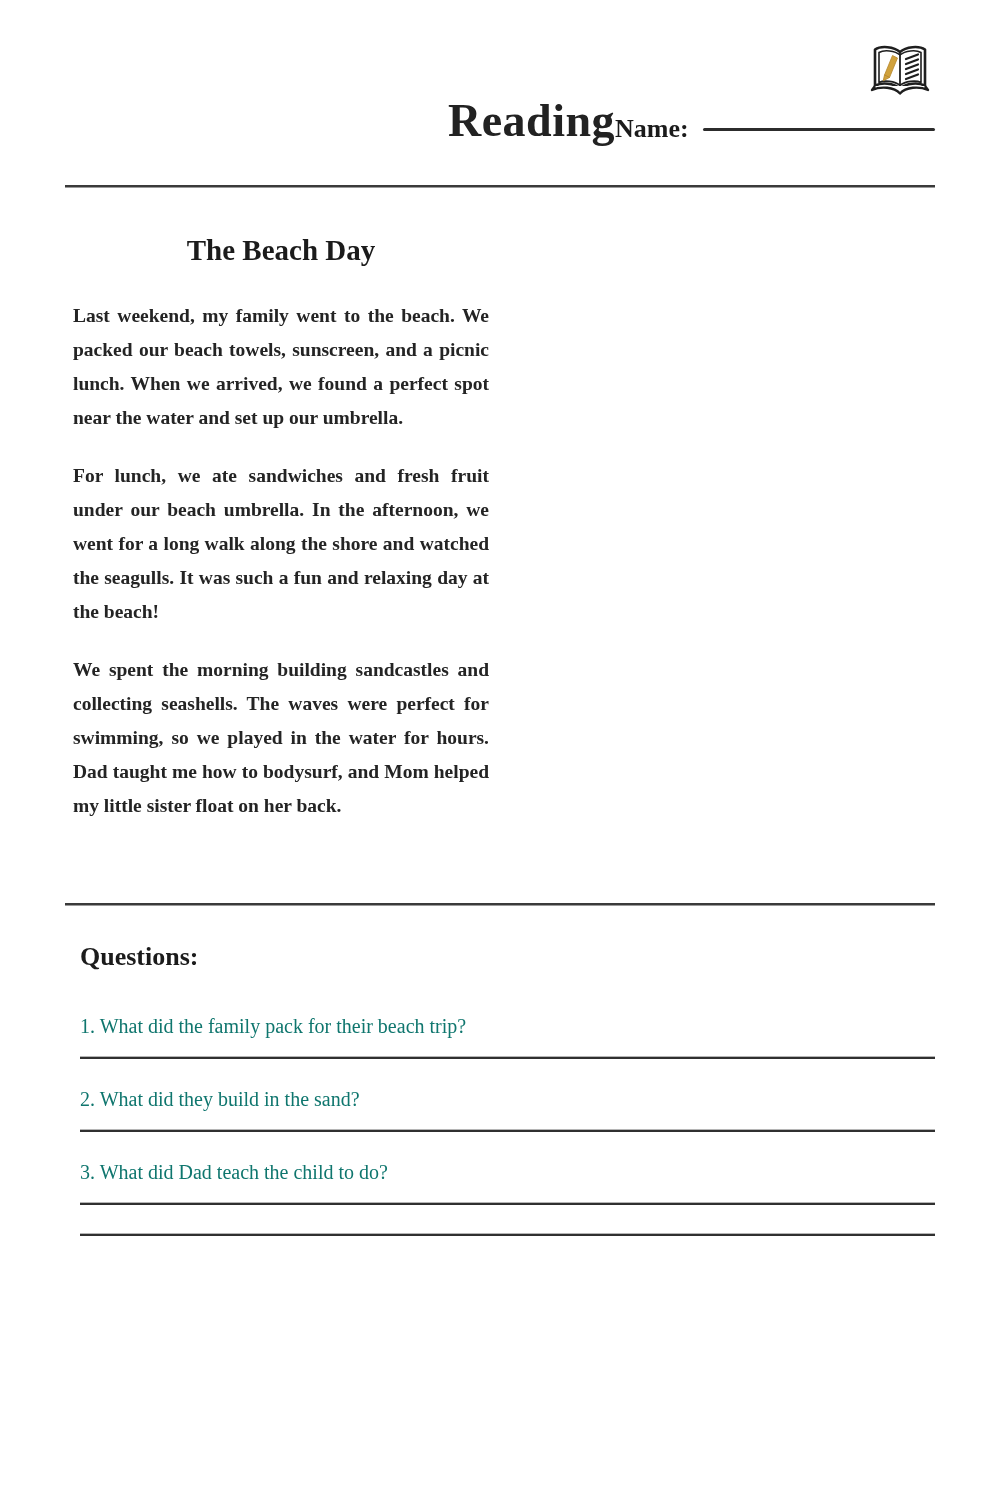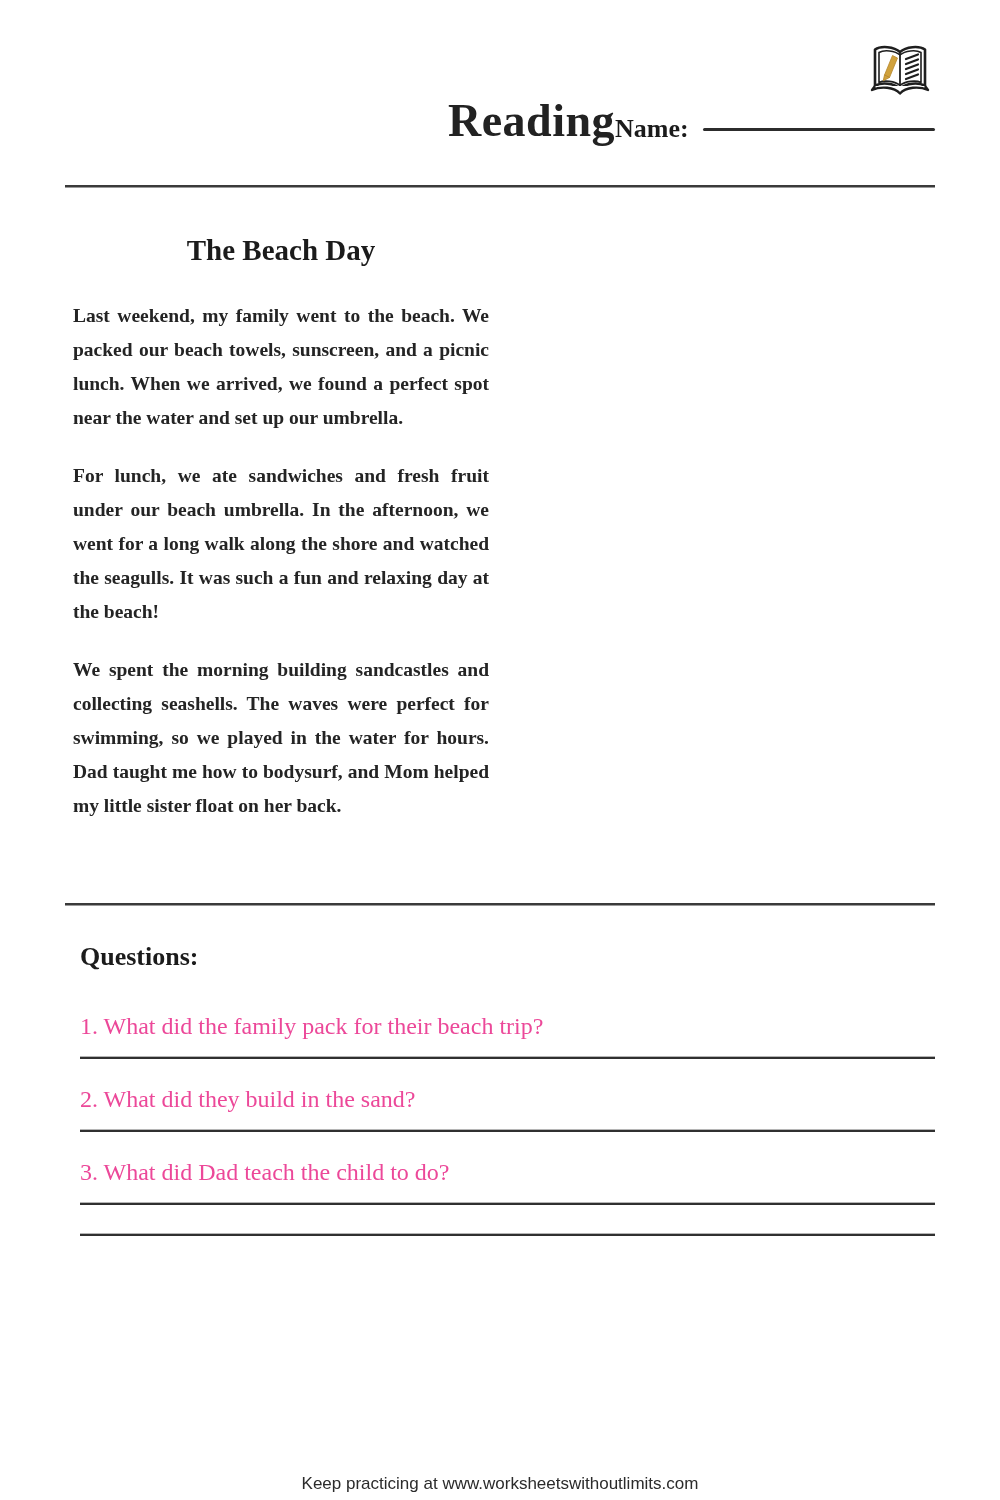--- a/index.html
+++ b/index.html
@@ -102,23 +102,23 @@
     right: 65px;
   }
   .questions-heading {
     margin: 0 0 42px 0;
     font-size: 26px;
     font-weight: bold;
     color: #1b1b1b;
   }
   .q-label {
     margin: 0 0 18px 0;
-    font-size: 24px;
+    font-size: 20px;
     line-height: 24px;
-    color: #ec4899;
+    color: #0f766e;
   }
   .q-line {
     height: 3px;
     background: linear-gradient(#b5b5b5 0 1px, #303030 1px 3px);
     margin: 0 0 28px 0;
   }
 
   
   .footer {
     position: absolute;
@@ -183,15 +183,14 @@
     <div class="q-item">
       <p class="q-label">3. What did Dad teach the child to do?</p>
       <div class="q-line"></div>
     </div>
 
     <div class="q-item">
       <div class="q-line"></div>
     </div>
   </div>
 
-  <div class="footer">Keep practicing at www.worksheetswithoutlimits.com</div>
 
 </div>
 
 </body></html>

